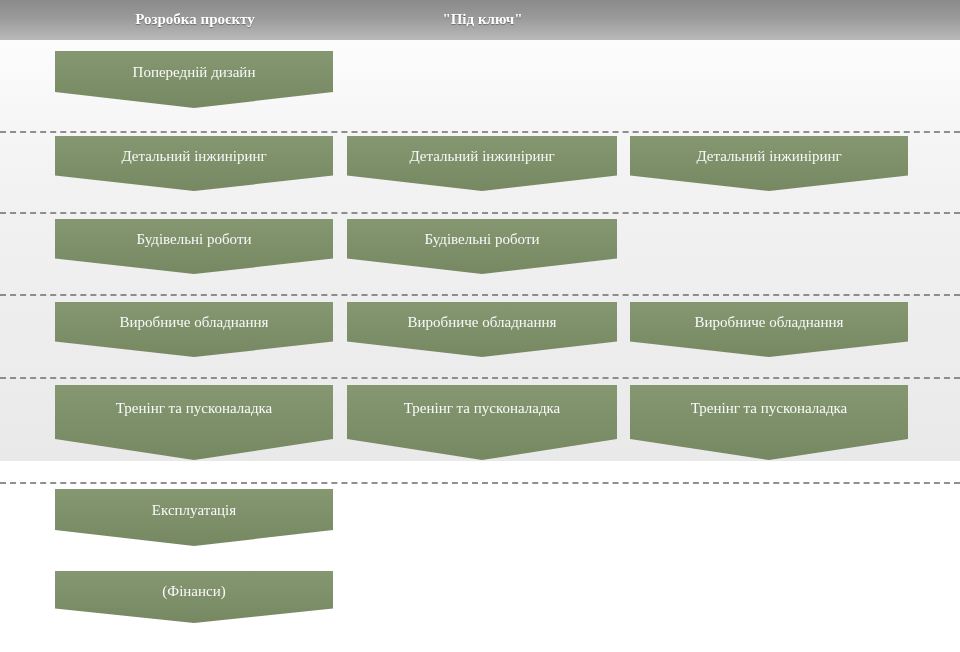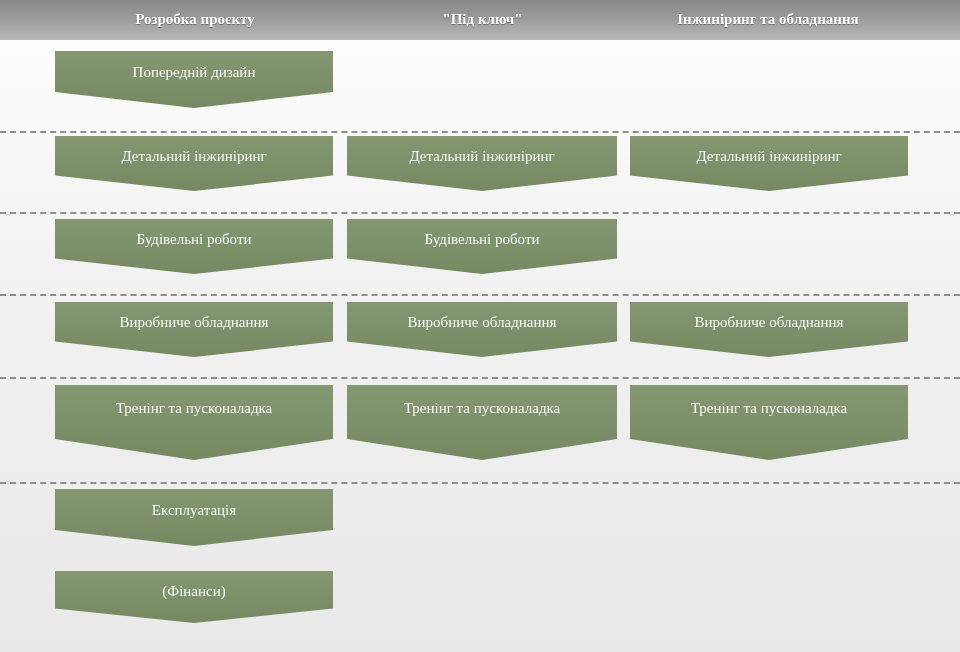--- a/index.html
+++ b/index.html
@@ -9,21 +9,21 @@
   body {
     width: 960px;
     height: 652px;
     background: #ffffff;
     font-family: "Liberation Serif", serif;
     overflow: hidden;
   }
   #page {
     position: relative;
     width: 960px;
-    height: 652px;
+    height: 461px;
     background: linear-gradient(to bottom, #ffffff 0%, #f2f2f2 40%, #e9e9e9 100%);
   }
 
   
   .header {
     position: absolute;
     left: 0;
     top: 0;
     width: 960px;
     height: 40px;
@@ -91,21 +91,20 @@
   }
 </style>
 </head>
 <body>
 
 <div id="page">
 
   <div class="header">
     <div class="header-col c0">Розробка проєкту</div>
     <div class="header-col c1">"Під ключ"</div>
-    <div class="header-col c2">Інжиніринг та обладнання</div>
   </div>
 
   <div class="sep" style="top:131px;"></div>
   <div class="sep" style="top:212px;"></div>
   <div class="sep" style="top:294px;"></div>
   <div class="sep" style="top:377px;"></div>
   <div class="sep" style="top:482px;"></div>
 
   <div class="chev shadow" style="left:55px; top:51px; width:278px; height:57px;">
     <span class="txt" style="padding-top:12px;">Попередній дизайн</span>

